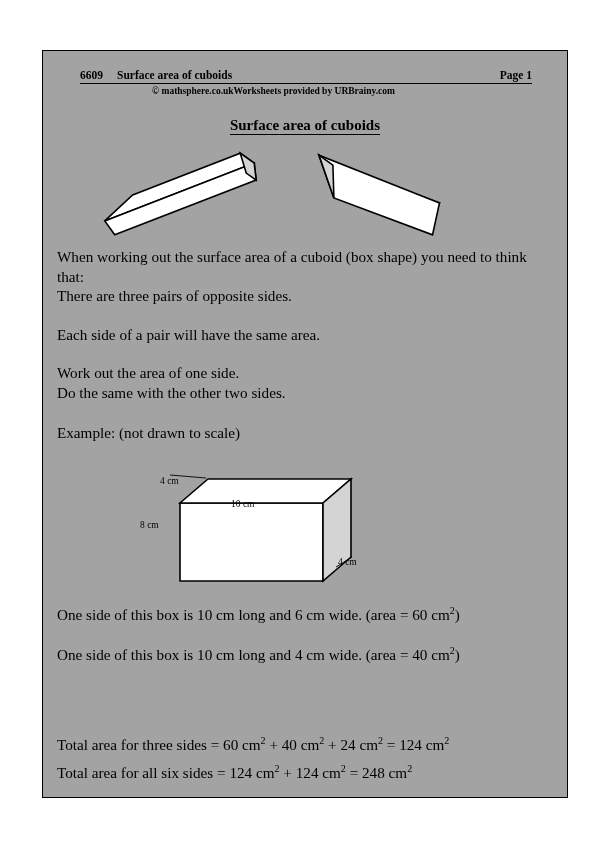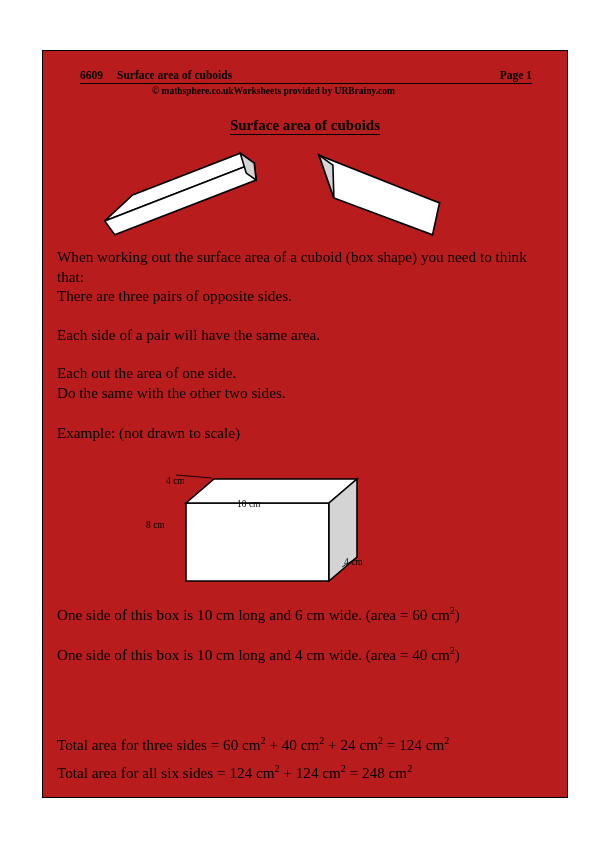--- a/index.html
+++ b/index.html
@@ -18,21 +18,21 @@
 
   
   #worksheet-page {
     position: absolute;
     left: 42px;
     top: 50px;
     width: 526px;
     height: 748px;
     border: 1.5px solid #000;
     box-sizing: border-box;
-    background: #b91c1c;
+    background: #a3a3a3;
   }
 
   
   #page-header {
     position: absolute;
     left: 37px;
     top: 17px;
     width: 452px;
   }
   .hdr-row1 {
@@ -92,21 +92,21 @@
     width: 500px;
   }
   #para-intro   { top: 196px; }
   #para-pair    { top: 274px; }
   #para-steps   { top: 312px; }
   #para-example { top: 372px; }
 
   
   #example-figure {
     position: absolute;
-    left: 71px;
+    left: 65px;
     top: 412px;
     width: 300px;
     height: 130px;
   }
   .fig-label {
     position: absolute;
     font-size: 9.5px;
     font-family: "Liberation Serif", serif;
     white-space: nowrap;
   }
@@ -182,21 +182,21 @@
   <div class="para" id="para-intro">
     <div>When working out the surface area of a cuboid (box shape) you need to think that:</div>
     <div>There are three pairs of opposite sides.</div>
   </div>
 
   <div class="para" id="para-pair">
     <div>Each side of a pair will have the same area.</div>
   </div>
 
   <div class="para" id="para-steps">
-    <div>Each out the area of one side.</div>
+    <div>Work out the area of one side.</div>
     <div>Do the same with the other two sides.</div>
   </div>
 
   <div class="para" id="para-example">
     <div>Example: (not drawn to scale)</div>
   </div>
 
   <div id="example-figure">
     <svg width="300" height="130" viewBox="0 0 300 130">
 

